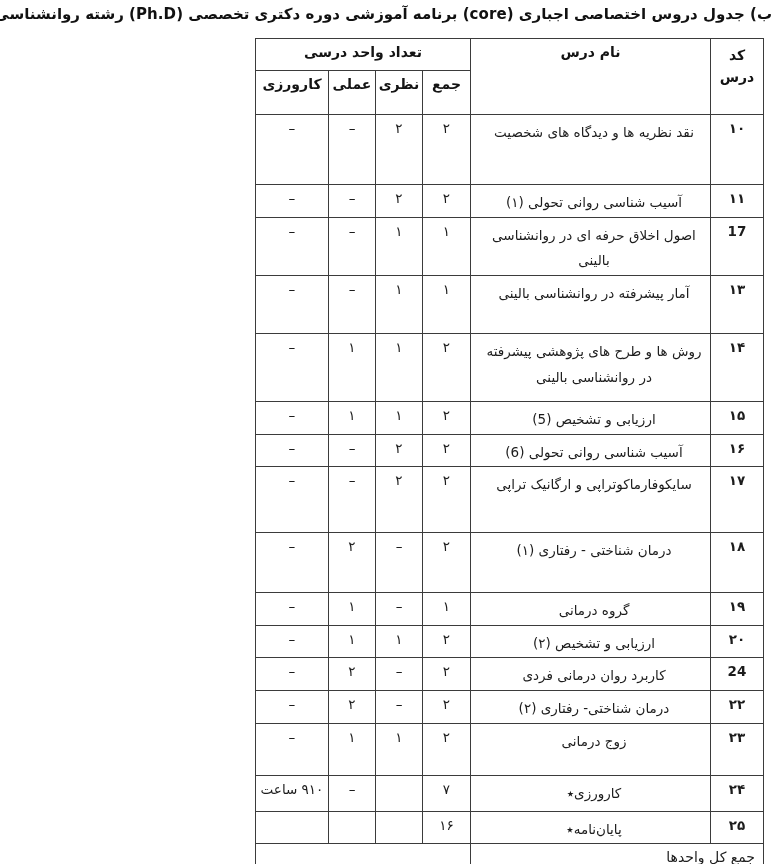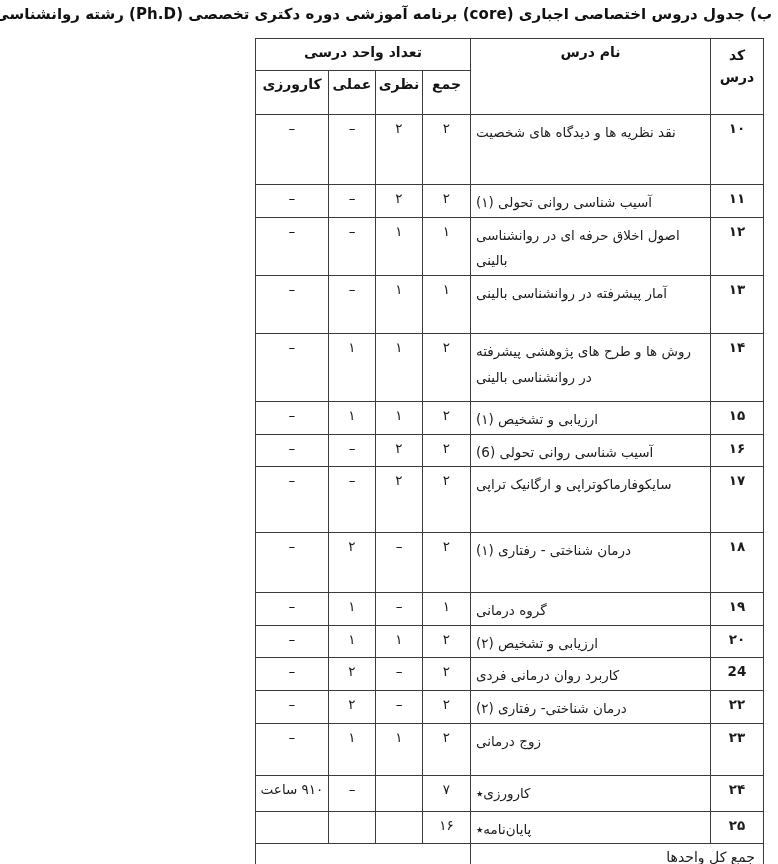--- a/index.html
+++ b/index.html
@@ -28,21 +28,21 @@
     font-size:14px; font-weight:bold; text-align:center;
     vertical-align:top; padding-top:5px; color:#141414;
   }
   tr.hrow1 { height:32px; }
   tr.hrow2 { height:44px; }
   .hdr-code div { line-height:1.6; }
   tbody td, tfoot td {
     font-size:13.5px; vertical-align:top; padding-top:5px; color:#1c1c1c;
   }
   td.code { text-align:center; font-weight:bold; font-size:13.5px;margin-left:40px; }
-  td.name { text-align:left; padding-right:8px; padding-left:5px; line-height:1.9; }
+  td.name { text-align:center; padding-right:8px; padding-left:15px; line-height:1.9; }
   td.num  { text-align:center; }
   td.flabel { text-align:right; padding-right:8px; font-size:14px; }
   tfoot tr { height:32px; }
   
   tr.h70{height:70px} tr.h32{height:32px} tr.h56{height:56px} tr.h58{height:58px}
   tr.h68{height:68px} tr.h30{height:30px} tr.h66{height:66px} tr.h60{height:60px}
   tr.h28{height:28px} tr.h52{height:52px} tr.h36{height:36px}
 </style>
 </head>
 <body>
@@ -86,21 +86,21 @@
       </tr>
       <tr class="h32">
         <td class="code">۱۱</td>
         <td class="name">آسیب شناسی روانی تحولی (۱)</td>
         <td class="num">۲</td>
         <td class="num">۲</td>
         <td class="num">–</td>
         <td class="num">–</td>
       </tr>
       <tr class="h56">
-        <td class="code">۱۲</td>
+        <td class="code">17</td>
         <td class="name">اصول اخلاق حرفه ای در روانشناسی بالینی</td>
         <td class="num">۱</td>
         <td class="num">۱</td>
         <td class="num">–</td>
         <td class="num">–</td>
       </tr>
       <tr class="h58">
         <td class="code">۱۳</td>
         <td class="name">آمار پیشرفته در روانشناسی بالینی</td>
         <td class="num">۱</td>
@@ -111,21 +111,21 @@
       <tr class="h68">
         <td class="code">۱۴</td>
         <td class="name">روش ها و طرح های پژوهشی پیشرفته در روانشناسی بالینی</td>
         <td class="num">۲</td>
         <td class="num">۱</td>
         <td class="num">۱</td>
         <td class="num">–</td>
       </tr>
       <tr class="h30">
         <td class="code">۱۵</td>
-        <td class="name">ارزیابی و تشخیص (۱)</td>
+        <td class="name">ارزیابی و تشخیص (5)</td>
         <td class="num">۲</td>
         <td class="num">۱</td>
         <td class="num">۱</td>
         <td class="num">–</td>
       </tr>
       <tr class="h30">
         <td class="code">۱۶</td>
         <td class="name">آسیب شناسی روانی تحولی (6)</td>
         <td class="num">۲</td>
         <td class="num">۲</td>

